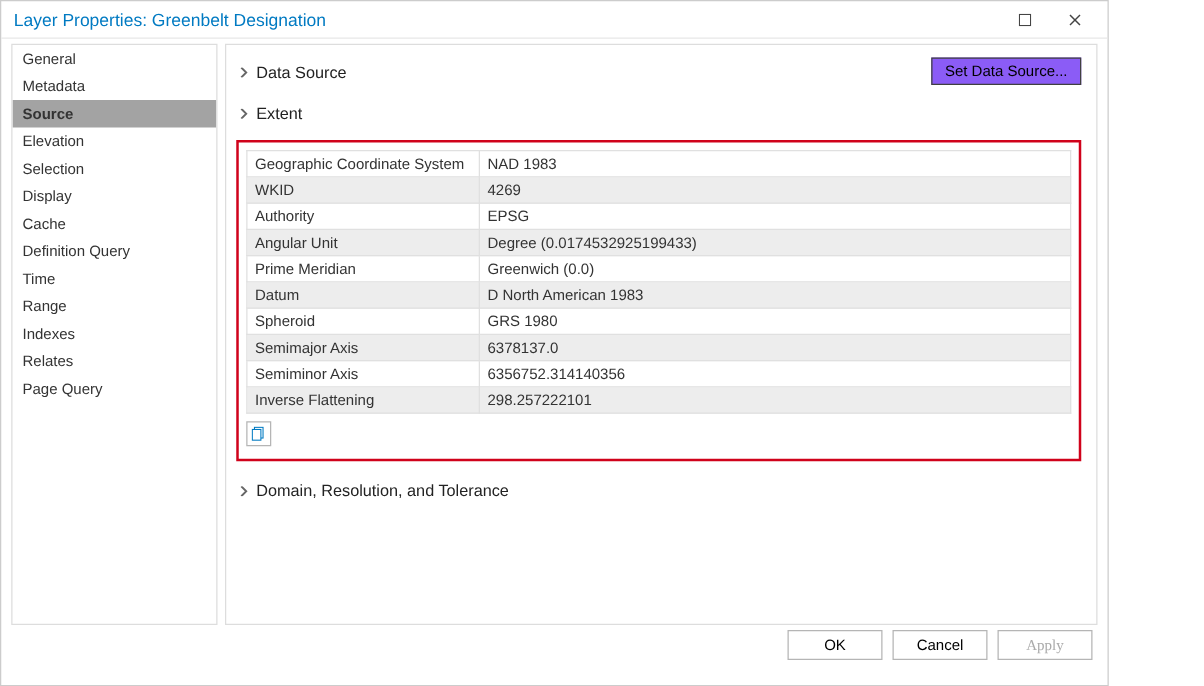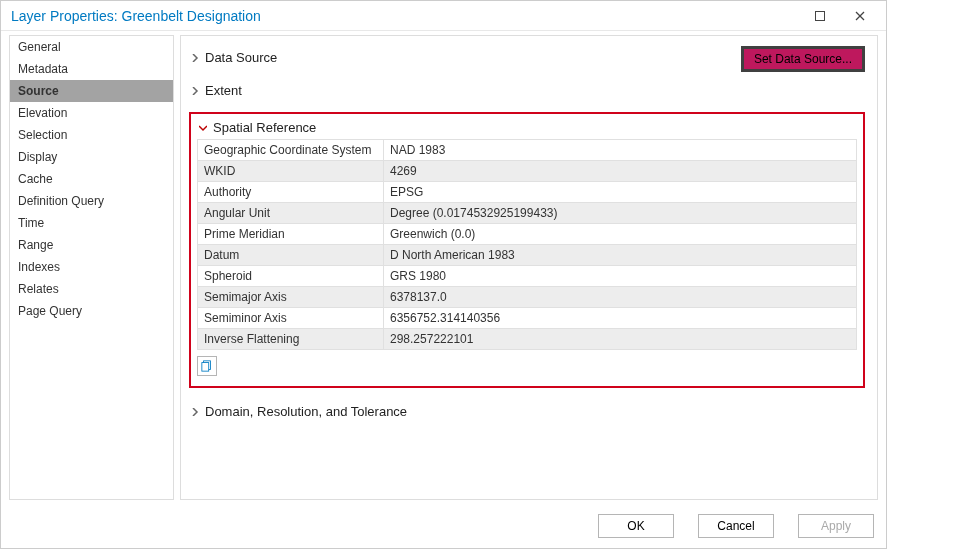--- a/index.html
+++ b/index.html
@@ -64,22 +64,22 @@
     flex: 1;
     border: 1px solid #ddd;
     padding: 10px 12px 10px 8px;
     overflow: auto;
     position: relative;
   }
   .top-right-btn {
     position: absolute;
     top: 10px;
     right: 12px;
-    border: 3px solid #404040;
-    background: #be185d;
+    border: 1px solid #404040;
+    background: #8b5cf6;
     padding: 3px 10px;
     font-size: 12px;
   }
   .section {
     margin-bottom: 10px;
   }
   .section-header {
     display: flex;
     align-items: center;
     gap: 4px;
@@ -127,33 +127,32 @@
     border: 1px solid #b5b5b5;
     display: flex;
     align-items: center;
     justify-content: center;
     color: #007ac2;
     flex: 0 0 auto;
   }
   .footer {
     height: 44px;
     display: flex;
-    align-items: center;
     justify-content: flex-end;
-    gap: 24px;
+    gap: 8px;
     padding: 0 12px;
   }
   .footer button {
     width: 76px;
     height: 24px;
     border: 1px solid #b5b5b5;
     background: #fff;
     font-size: 12px;
   }
-  .footer button.disabled { color: #aaa; }
+  .footer button.disabled { color: #aaa; font-family: Liberation Serif, serif; }
 </style>
 </head>
 <body>
 
 <div class="window">
 
   <div class="titlebar">
     <div class="title">Layer Properties: Greenbelt Designation</div>
     <div class="win-btn">
       <svg viewBox="0 0 10 10">
@@ -205,28 +204,20 @@
           <span class="chev">
             <svg viewBox="0 0 8 8" width="8" height="8">
                 <path d="M2 0 L6 4 L2 8" fill="none" stroke="#666" stroke-width="1.5"></path>
               </svg>
           </span>
           <span>Extent</span>
         </div>
       </div>
 
       <div class="highlight-box">
-        <div class="section-header" style="padding-top:0">
-          <span class="chev">
-            <svg viewBox="0 0 8 8" width="8" height="8">
-                <path d="M0 2 L4 6 L8 2" fill="none" stroke="#b00" stroke-width="1.5"></path>
-              </svg>
-          </span>
-          <span>Spatial Reference</span>
-        </div>
 
         <div class="sr-table-wrap">
           <table class="sr-table">
             <tbody>
                 <tr>
                   <td class="key">Geographic Coordinate System</td>
                   <td>NAD 1983</td>
                 </tr>
             <tr>
                   <td class="key">WKID</td>

